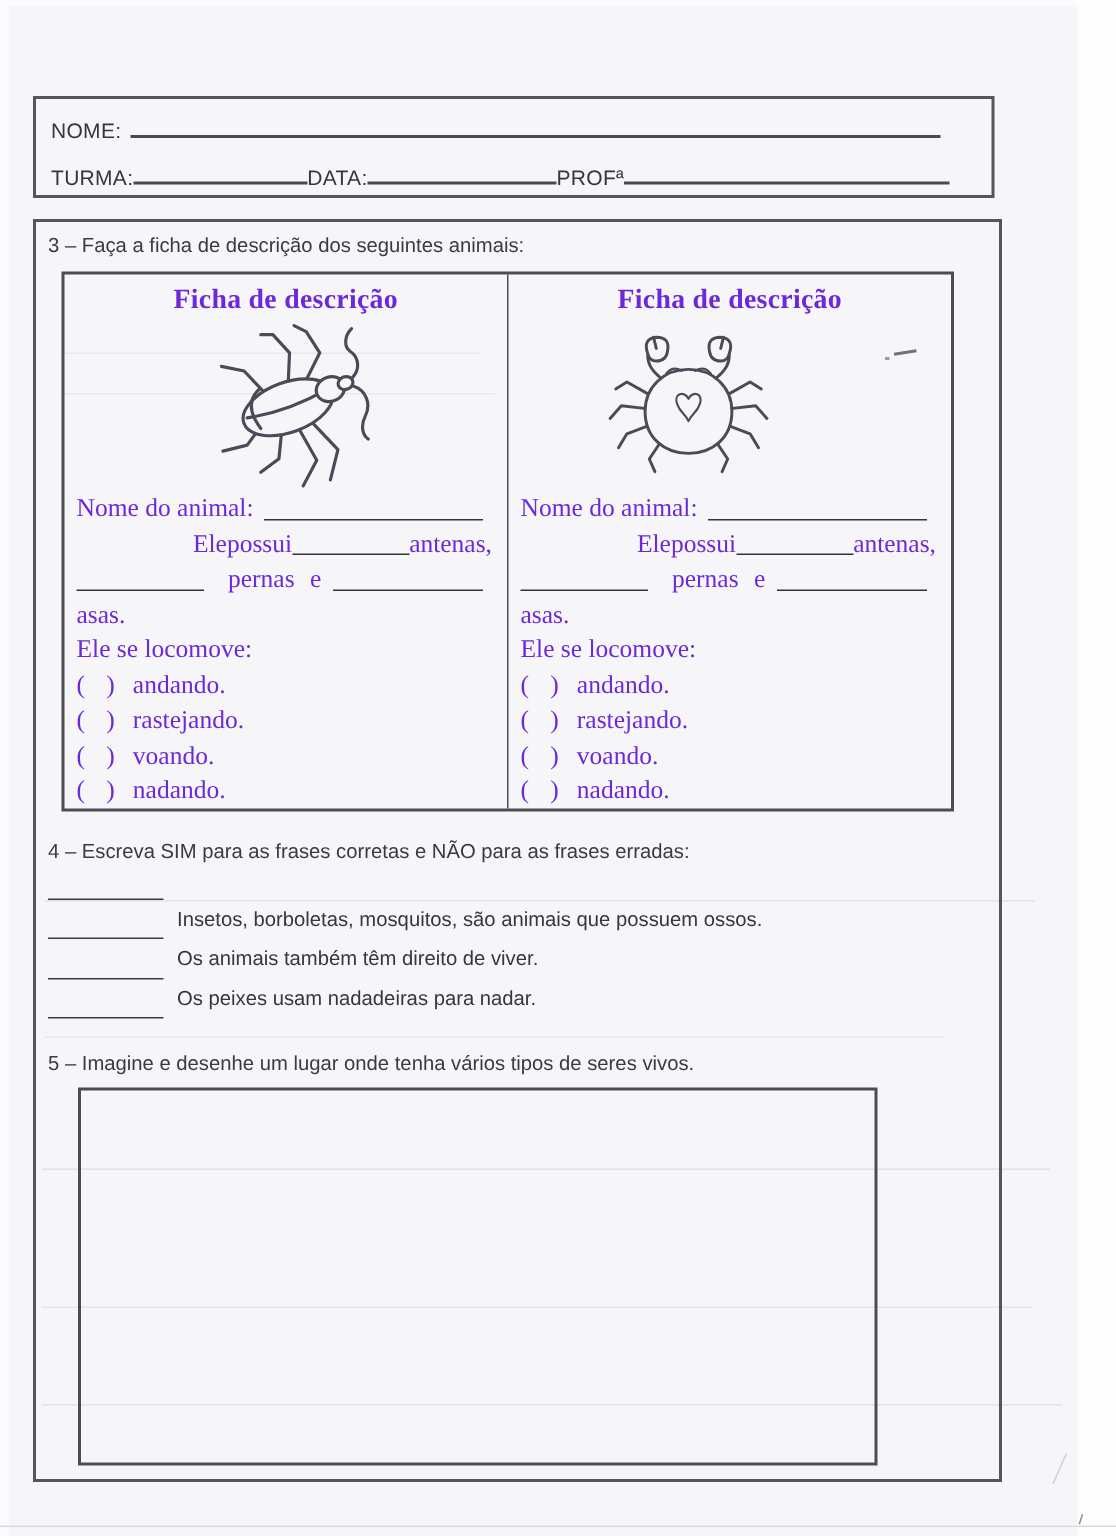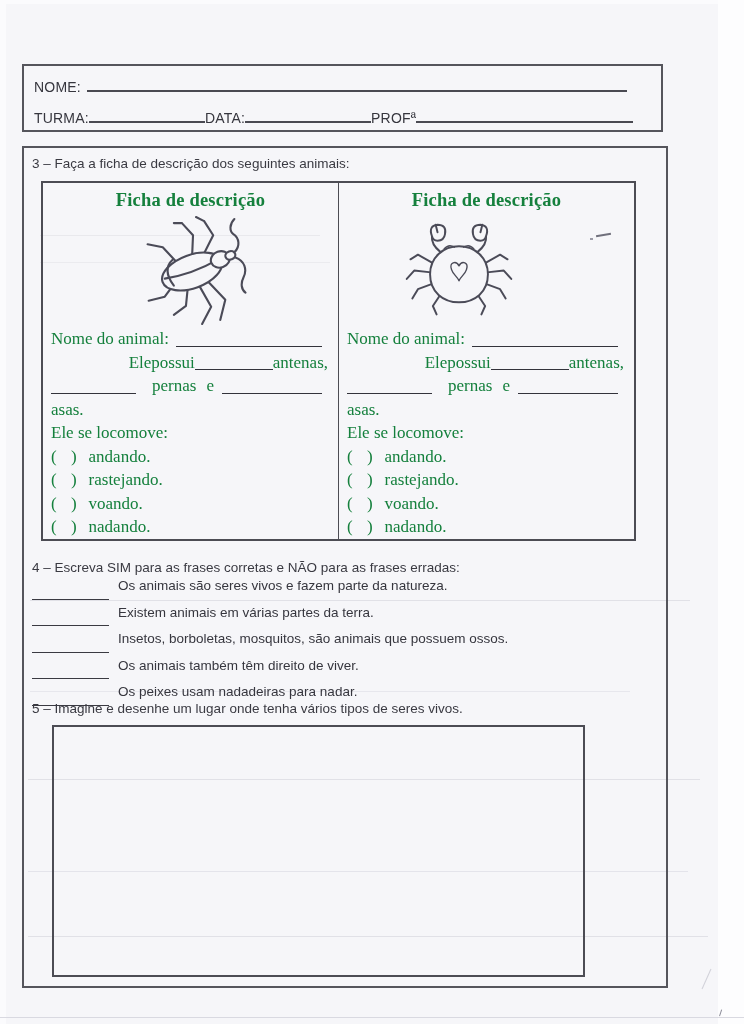--- a/index.html
+++ b/index.html
@@ -45,21 +45,21 @@
   .q-title{position:absolute;left:8px;font-size:13.5px;color:#3a3a42;white-space:nowrap;}
   .q3-title{top:8px;}
   .q4-title{top:412px;}
   .q5-title{top:553px;}
 
   
   .ficha-table{
     position:absolute;left:17px;top:33px;width:595px;height:360px;
     border:2px solid #4c4c54;box-sizing:border-box;
     display:flex;
-    font-family:"Liberation Serif",serif;color:#15803d;
+    font-family:"Liberation Serif",serif;color:#6d28d9;
   }
   .card{flex:1;box-sizing:border-box;display:flex;flex-direction:column;}
   .card.left{border-right:1.5px solid #4c4c54;}
   .card-heading{
     text-align:center;font-weight:bold;font-size:18.5px;margin-top:7px;
     letter-spacing:.2px;
   }
   .card-figure{height:116px;display:flex;align-items:center;justify-content:center;}
   .card-figure.crab-fig{height:112px;margin-top:4px;}
   .card-text{padding:0 10px 0 8px;font-size:17px;line-height:23.5px;}
@@ -267,25 +267,20 @@
             <span>nadando.</span>
           </div>
         </div>
       </div>
     </div>
 
     <div class="q-title q4-title">4 – Escreva SIM para as frases corretas e NÃO para as frases erradas:</div>
     <div class="q4-items">
       <div class="q4-item">
         <span class="q4-blank"></span>
-        <span>Os animais são seres vivos e fazem parte da natureza.</span>
-      </div>
-      <div class="q4-item">
-        <span class="q4-blank"></span>
-        <span>Existem animais em várias partes da terra.</span>
       </div>
       <div class="q4-item">
         <span class="q4-blank"></span>
         <span>Insetos, borboletas, mosquitos, são animais que possuem ossos.</span>
       </div>
       <div class="q4-item">
         <span class="q4-blank"></span>
         <span>Os animais também têm direito de viver.</span>
       </div>
       <div class="q4-item">

